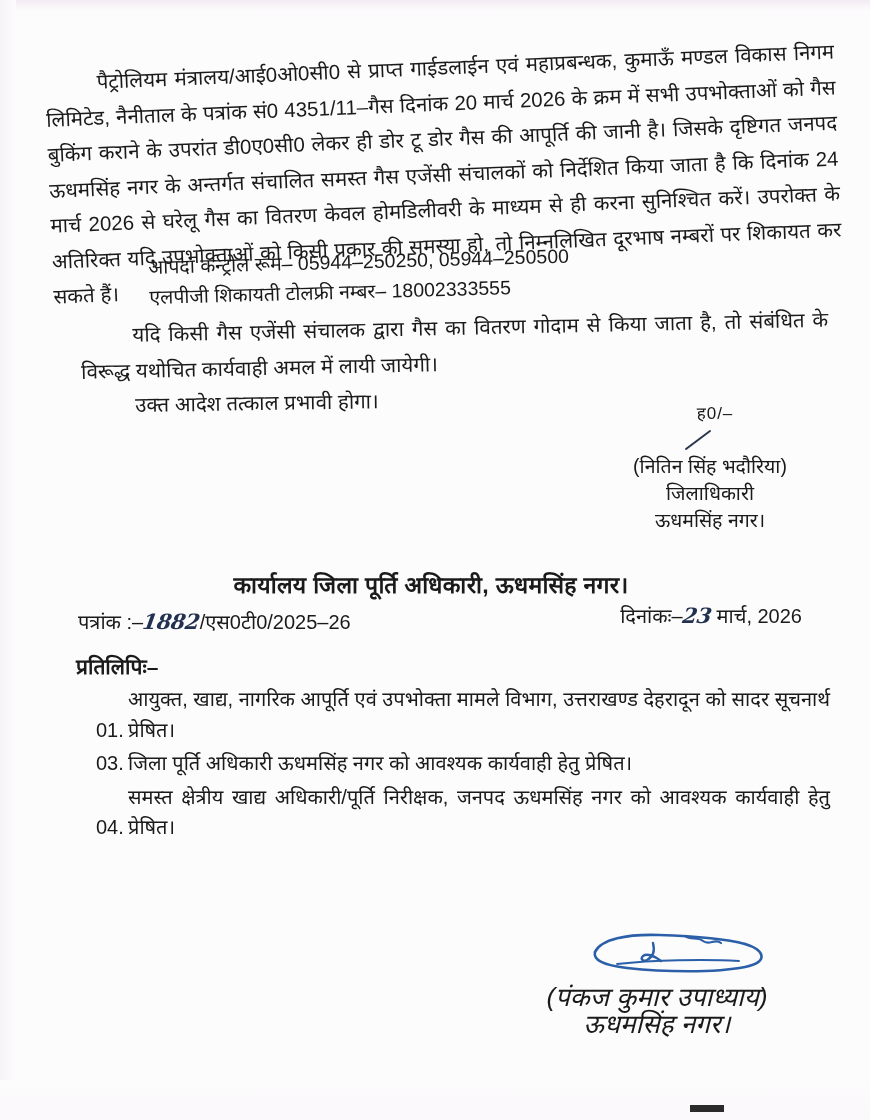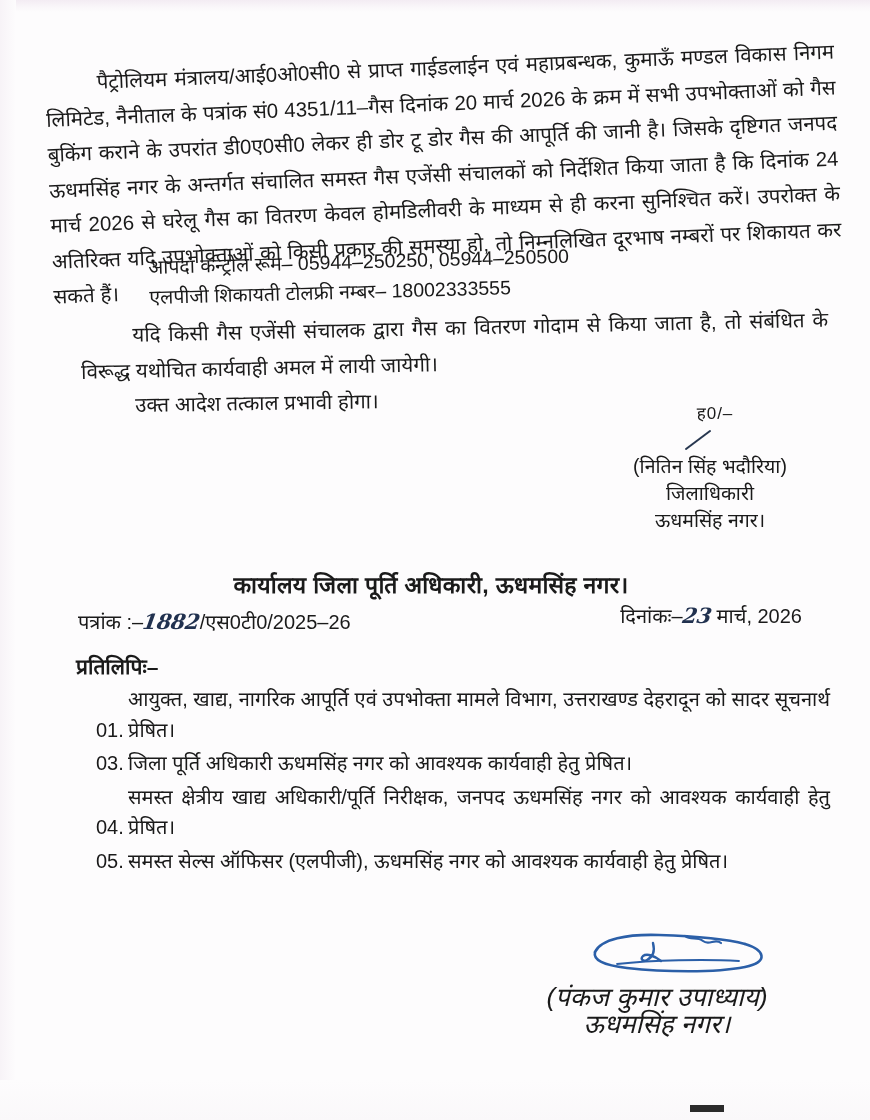--- a/index.html
+++ b/index.html
@@ -268,24 +268,20 @@
       <span class="copy-num">01.</span>
       <span class="copy-text">आयुक्त, खाद्य, नागरिक आपूर्ति एवं उपभोक्ता मामले विभाग, उत्तराखण्ड देहरादून को सादर सूचनार्थ प्रेषित।</span>
     </div>
     <div class="copy-item">
       <span class="copy-num">03.</span>
       <span class="copy-text nowrap-line">जिला पूर्ति अधिकारी ऊधमसिंह नगर को आवश्यक कार्यवाही हेतु प्रेषित।</span>
     </div>
     <div class="copy-item">
       <span class="copy-num">04.</span>
       <span class="copy-text">समस्त क्षेत्रीय खाद्य अधिकारी/पूर्ति निरीक्षक, जनपद ऊधमसिंह नगर को आवश्यक कार्यवाही हेतु प्रेषित।</span>
-    </div>
-    <div class="copy-item">
-      <span class="copy-num">05.</span>
-      <span class="copy-text nowrap-line">समस्त सेल्स ऑफिसर (एलपीजी), ऊधमसिंह नगर को आवश्यक कार्यवाही हेतु प्रेषित।</span>
     </div>
   </div>
 
   <div class="sig-block-2">
     <svg class="sig-svg-wrap" viewBox="0 0 360 52">
       <g fill="none" stroke="#2b5fa8" stroke-linecap="round" stroke-linejoin="round">
         <path d="M118 22 C124 9, 150 4, 182 5 C214 6, 250 9, 268 14" stroke-width="2.6"></path>
         <path d="M268 14 C288 20, 292 32, 268 37 C238 43, 186 42, 150 38 C126 35, 116 30, 118 22" stroke-width="2.6"></path>
         <path d="M176 13 C178 21, 176 27, 170 30 C166 32, 163 29, 166 26 C170 23, 178 26, 184 31" stroke-width="2.4"></path>
         <path d="M208 6 C214 11, 220 6, 226 11 C232 16, 238 8, 244 13" stroke-width="2.2"></path>

